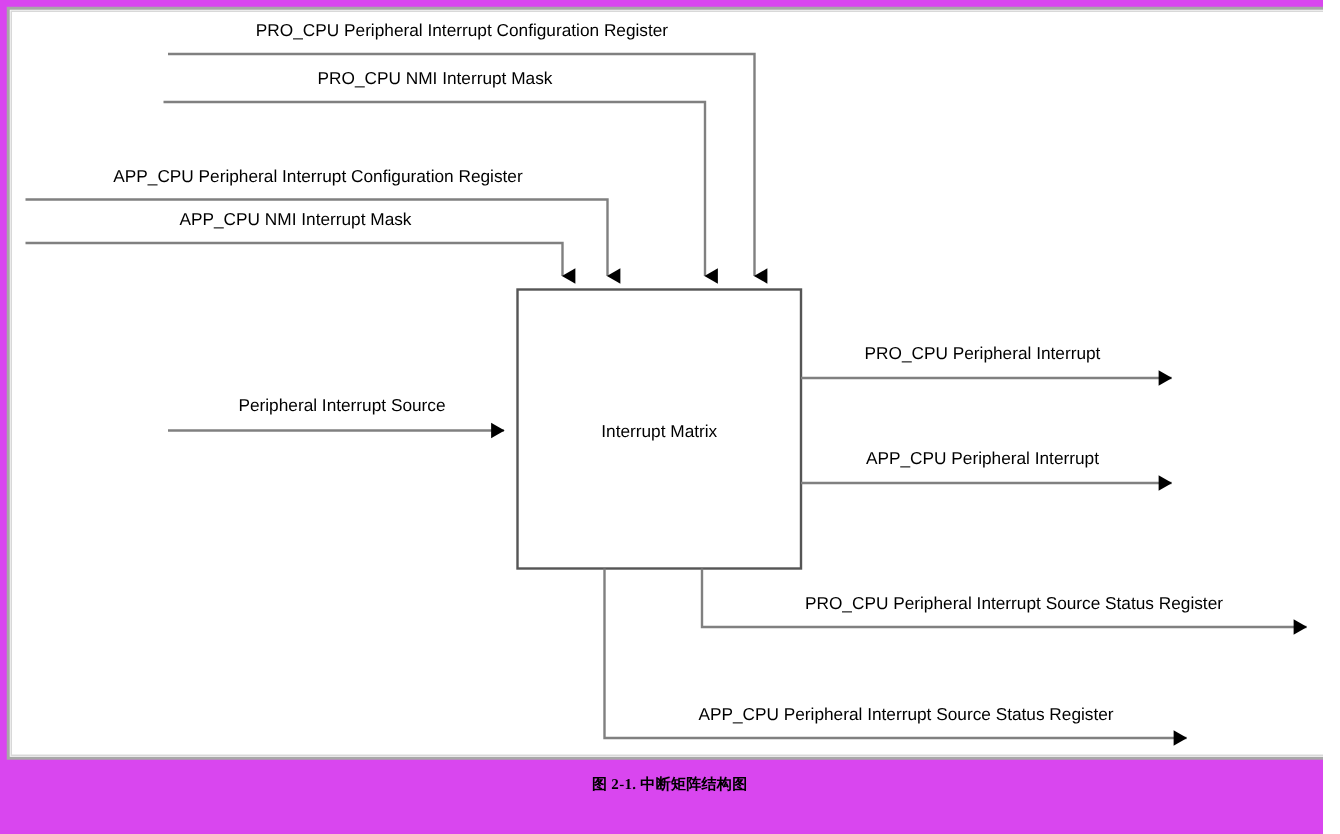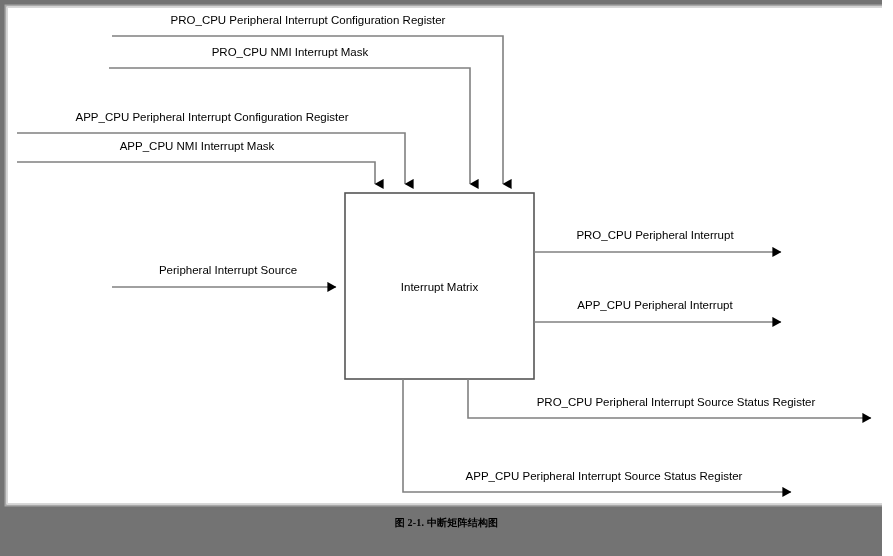--- a/index.html
+++ b/index.html
@@ -9,21 +9,21 @@
     background: #ffffff;
   }
   body {
     font-family: "Liberation Sans", "DejaVu Sans", sans-serif;
     color: #000000;
   }
   #page {
     position: relative;
     width: 882px;
     height: 556px;
-    background: #737373;
+    background: #d946ef;
     overflow: hidden;
   }
   #diagram-frame {
     position: absolute;
     left: 0;
     top: 0;
     width: 893px;
     height: 512px;
   }
   svg#diagram-svg {

